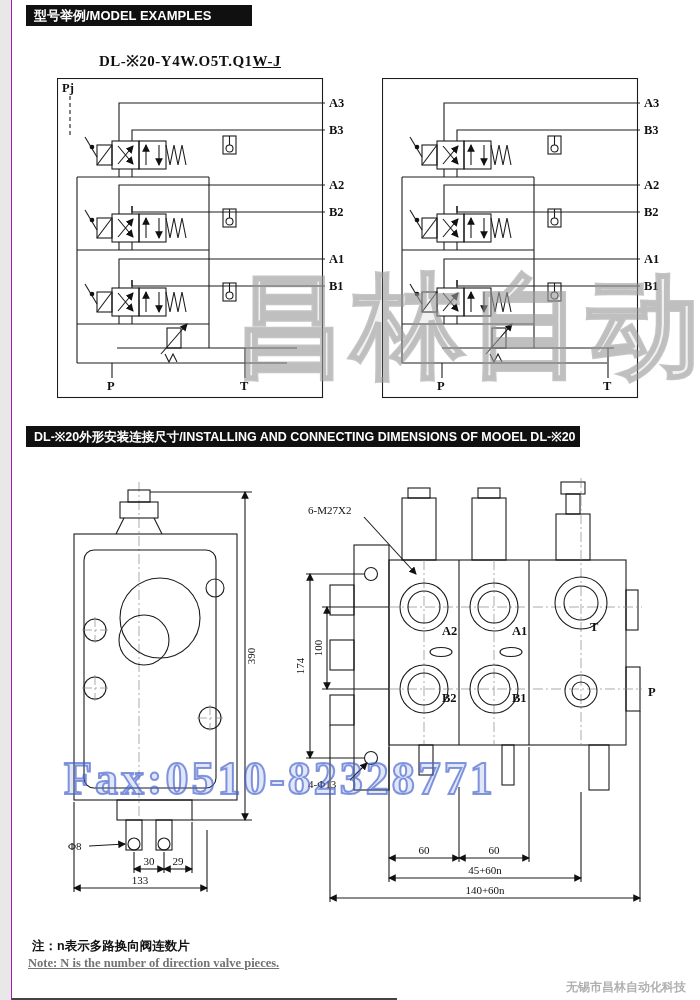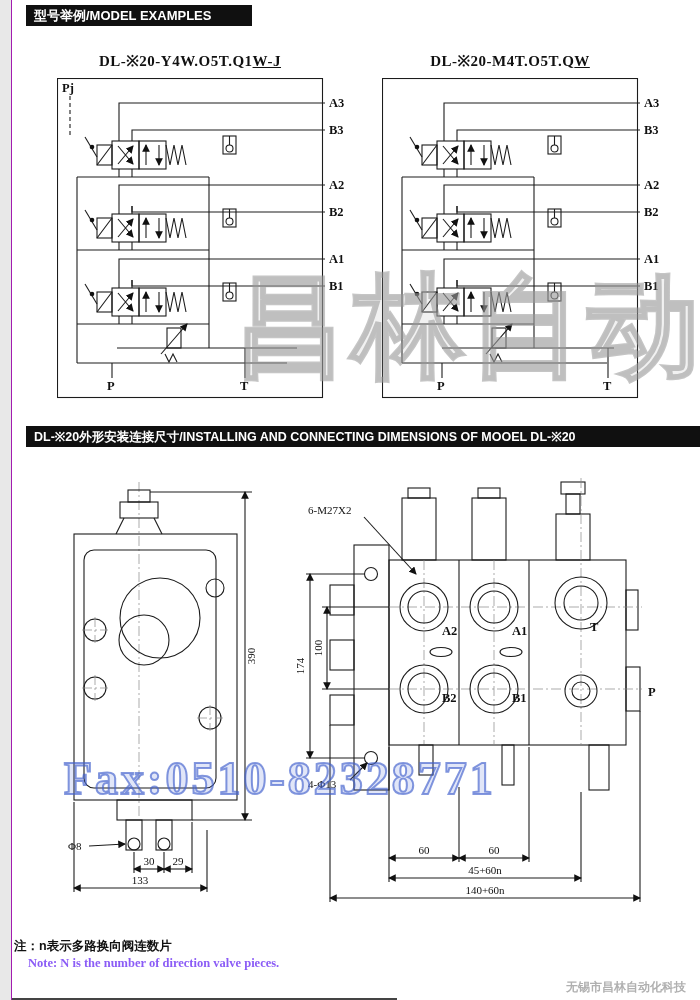--- a/index.html
+++ b/index.html
@@ -3,60 +3,57 @@
 <meta charset="utf-8">
 <title></title>
 <style>
   html,body{margin:0;padding:0;background:#e8e8e8;}
   .page{position:relative;width:700px;height:1000px;background:#ffffff;overflow:hidden;
         font-family:"Liberation Sans",sans-serif;border-left:1px solid #a21caf;margin-left:11px;}
   .bar{position:absolute;background:#101010;color:#fff;font-weight:bold;
        display:flex;align-items:center;padding:0 8px;box-sizing:border-box;z-index:4;
        font-family:"Liberation Sans",sans-serif;white-space:nowrap;}
   .bar1{left:14px;top:5px;width:226px;height:21px;font-size:13px;}
-  .bar2{left:14px;top:426px;width:674px;height:21px;font-size:12.5px;}
+  .bar2{left:14px;top:426px;width:554px;height:21px;font-size:12.5px;}
   .model-title{position:absolute;top:50px;text-align:center;z-index:2;color:#111;
        font:bold 15px "Liberation Serif",serif;letter-spacing:.5px;white-space:nowrap;}
   .model-title .u{text-decoration:underline;}
   .schem{position:absolute;z-index:1;}
   .s{stroke:#1c1c1c;stroke-width:1.1;fill:none;}
   .cl{stroke:#888;stroke-width:.7;fill:none;stroke-dasharray:10 3 2 3;}
   .dash{stroke-dasharray:4 3;}
   text{fill:#111;}
   .dim{font:11px "Liberation Serif",serif;}
   .pl{font:bold 12.5px "Liberation Serif",serif;}
   .wm{position:absolute;pointer-events:none;z-index:6;white-space:nowrap;}
   .wm-logo{left:205px;top:152px;font:italic bold 86px "Liberation Serif",serif;
        color:rgba(150,150,150,.50);letter-spacing:2px;text-shadow:3px 3px 0 rgba(120,120,120,.22);}
   .wm-brand{left:222px;top:252px;font:bold 112px "Liberation Serif",serif;
        color:rgba(180,180,180,.18);-webkit-text-stroke:2.5px rgba(150,150,150,.55);letter-spacing:6px;}
   .wm-tel{left:52px;top:640px;font:bold 46px "Liberation Serif",serif;
        color:rgba(90,115,215,.18);-webkit-text-stroke:2px rgba(65,95,205,.65);letter-spacing:3px;}
   .wm-fax{left:52px;top:752px;font:bold 46px "Liberation Serif",serif;
        color:rgba(90,115,215,.18);-webkit-text-stroke:2px rgba(65,95,205,.65);letter-spacing:3px;}
-  .note-zh{position:absolute;left:2px;top:938px;font:bold 12.5px "Liberation Sans",sans-serif;color:#111;}
-  .note-en{position:absolute;left:16px;top:956px;font:bold 12.5px "Liberation Serif",serif;color:#8b5cf6;}
+  .note-zh{position:absolute;left:20px;top:938px;font:bold 12.5px "Liberation Sans",sans-serif;color:#111;}
+  .note-en{position:absolute;left:16px;top:956px;font:bold 12.5px "Liberation Serif",serif;color:#737373;text-decoration:underline;}
   .footer{position:absolute;right:26px;top:979px;font:bold 12px "Liberation Sans",sans-serif;color:#b0b0b0;}
   .edge-r{position:absolute;right:0;top:0;width:5px;height:100%;background:#151515;}
   .edge-b{position:absolute;left:0;bottom:0;width:55%;height:2px;background:#444;}
 </style>
 </head>
 <body>
 
 <div class="page">
 
   <div class="bar bar1">
     <span>型号举例/MODEL EXAMPLES</span>
   </div>
 
   <div class="model-title" style="left:45px;width:266px;">
     <span>DL-※20-Y4W.O5T.Q1</span><span class="u">W-J</span>
-  </div>
-  <div class="model-title" style="left:370px;width:256px;">
-    <span>DL-※20-M4T.O5T.Q</span><span class="u">W</span>
   </div>
 
   <svg class="schem" style="left:45px;top:78px;" width="300" height="325" viewBox="0 0 300 325">
     <defs>
       <marker id="mL" viewBox="0 0 8 8" refX="7" refY="4" markerWidth="7" markerHeight="7" orient="auto-start-reverse">
         <path d="M0,0 L8,4 L0,8 z" fill="#111"></path>
       </marker>
       <g id="valveL">
         <line class="s" x1="0" y1="4" x2="12" y2="24"></line>
           <circle cx="7" cy="14" r="2.3" fill="#111"></circle>

